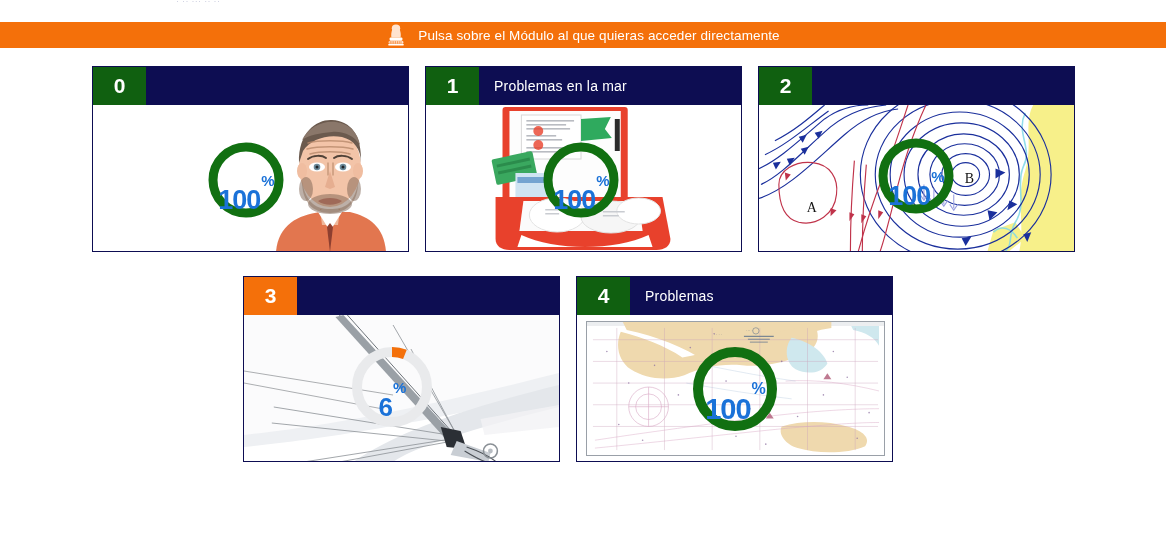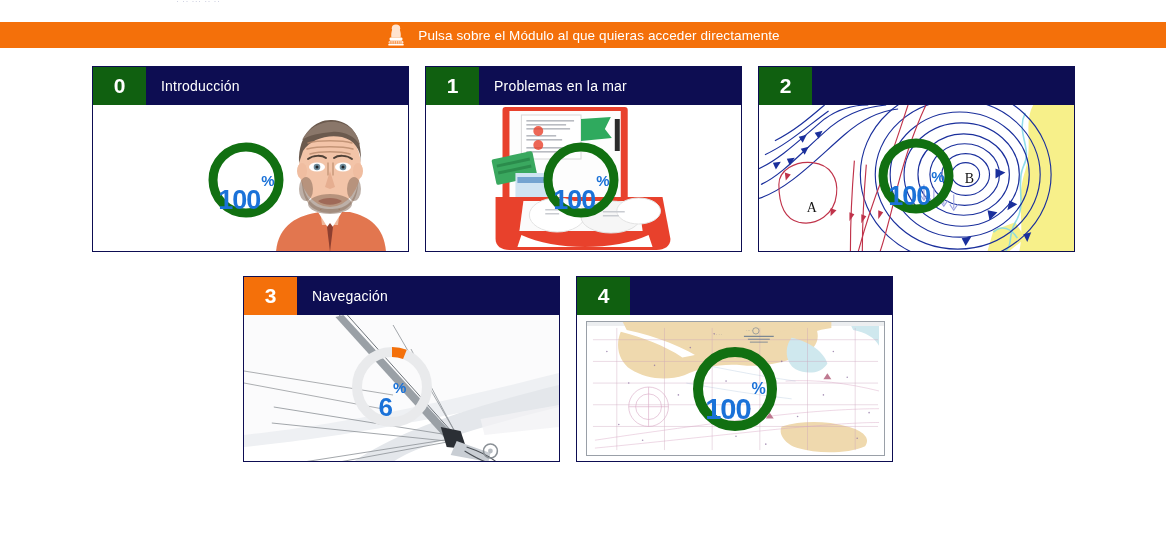--- a/index.html
+++ b/index.html
@@ -130,21 +130,20 @@
       <rect x="2.2" y="19.9" width="15.6" height="1.5" rx=".6" fill="#ffffff"></rect>
     </svg>
     <span class="banner-text">Pulsa sobre el Módulo al que quieras acceder directamente</span>
   </div>
 
   <div class="row row-top">
 
     <div class="card">
       <div class="card-header">
         <div class="card-badge badge-green">0</div>
-        <div class="card-title">Introducción</div>
       </div>
       <div class="card-body">
         <div class="thumb">
           <svg class="portrait" viewBox="0 0 142 147" preserveAspectRatio="xMidYMax meet">
             <rect width="142" height="147" fill="#ffffff"></rect>
             <path d="M18 147 C20 120 40 110 62 107 L92 107 C112 112 126 122 128 147 Z" fill="#e2764f"></path>
             <path d="M62 104 L82 104 L80 120 L64 120 Z" fill="#f0b79a"></path>
             <path d="M60 107 L72 126 L84 107 L80 104 L64 104 Z" fill="#ffffff"></path>
             <path d="M69 122 L72 147 L75 122 L72 118 Z" fill="#8d3f30"></path>
             <ellipse cx="72" cy="62" rx="31" ry="40" fill="#f3c4a8"></ellipse>
@@ -327,21 +326,20 @@
         </div>
       </div>
     </div>
   </div>
 
   <div class="row row-bottom">
 
     <div class="card">
       <div class="card-header">
         <div class="card-badge badge-orange">3</div>
-        <div class="card-title">Navegación</div>
       </div>
       <div class="card-body">
         <div class="thumb boat">
           <svg viewBox="0 0 317 147" preserveAspectRatio="none" style="position:absolute;inset:0;width:100%;height:100%">
             <rect width="317" height="147" fill="#fbfbfc"></rect>
             <path d="M0 120 C70 112 150 100 317 58 L317 147 L0 147 Z" fill="#eef0f3"></path>
             <path d="M0 132 C80 124 160 112 317 76 L317 147 L0 147 Z" fill="#ffffff"></path>
             <path d="M110 147 C150 120 210 96 317 70 L317 92 C220 116 168 134 150 147 Z" fill="#e4e7eb"></path>
             <g stroke="#6d7379" stroke-width="1" fill="none">
               <path d="M96 0 L206 118"></path>
@@ -380,20 +378,21 @@
             <span class="donut-num">6</span>
             <span class="donut-pct">%</span>
           </div>
         </div>
       </div>
     </div>
 
     <div class="card">
       <div class="card-header">
         <div class="card-badge badge-green">4</div>
+        <div class="card-title">Problemas</div>
       </div>
       <div class="card-body">
         <div class="thumb">
           <svg class="nchart" viewBox="0 0 299 135" preserveAspectRatio="none">
             <rect width="299" height="135" fill="#ffffff"></rect>
             <rect x="0" y="0" width="299" height="4" fill="#eceef0"></rect>
             <path d="M40 8 C70 14 98 26 120 40 C150 34 178 26 206 18 C220 12 232 8 246 6 L246 0 L36 0 Z" fill="#efd9ae"></path>
             <path d="M34 10 C56 16 78 24 96 36 C120 32 146 24 170 16 C190 10 210 6 230 4 C236 18 230 28 216 34 C196 42 176 46 156 44 C136 42 116 46 98 54 C80 60 60 58 44 48 C32 40 28 24 34 10 Z" fill="#efd9ae"></path>
             <path d="M206 16 C224 20 238 30 242 42 C236 52 222 54 210 48 C200 42 198 26 206 16 Z" fill="#cfe8ee"></path>
             <path d="M196 106 C216 100 240 100 262 106 C278 110 286 118 280 126 C262 134 232 134 212 128 C200 124 192 114 196 106 Z" fill="#efd9ae"></path>

